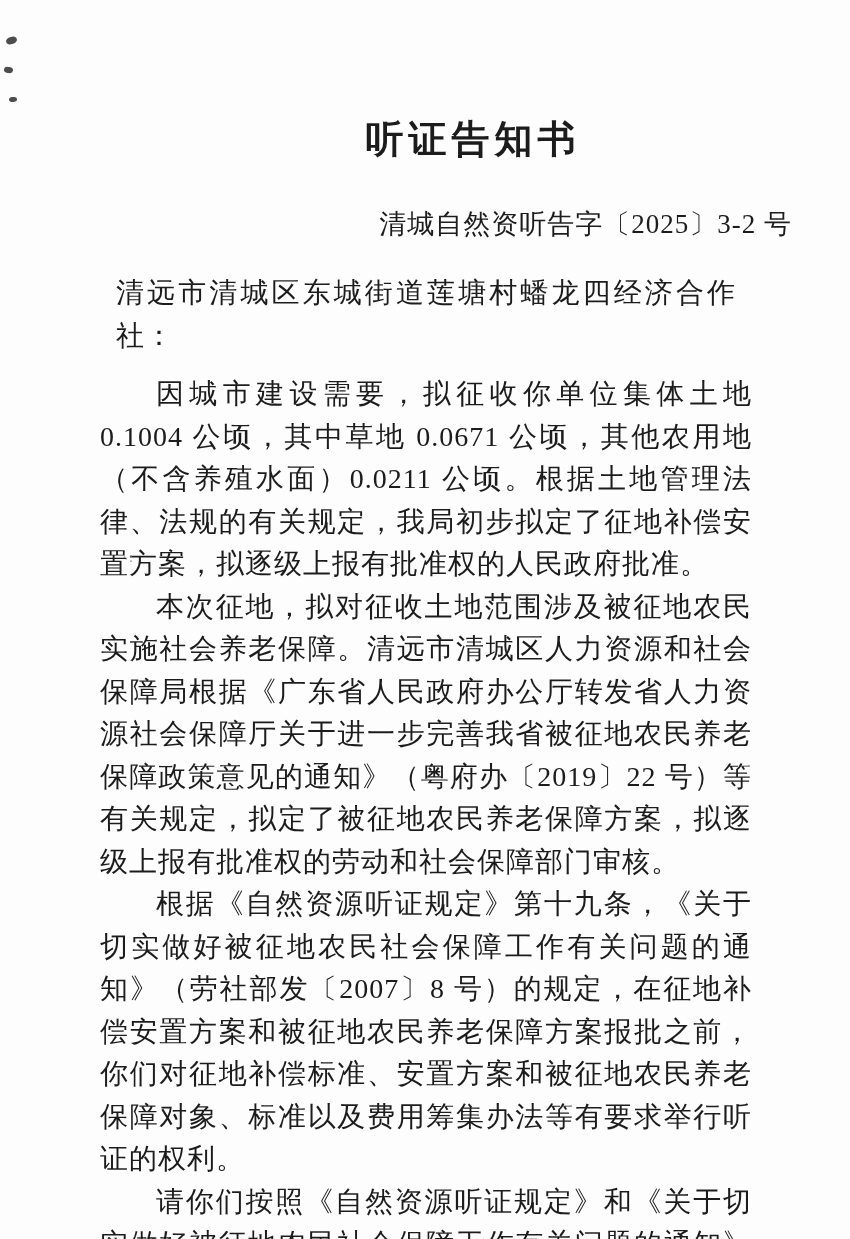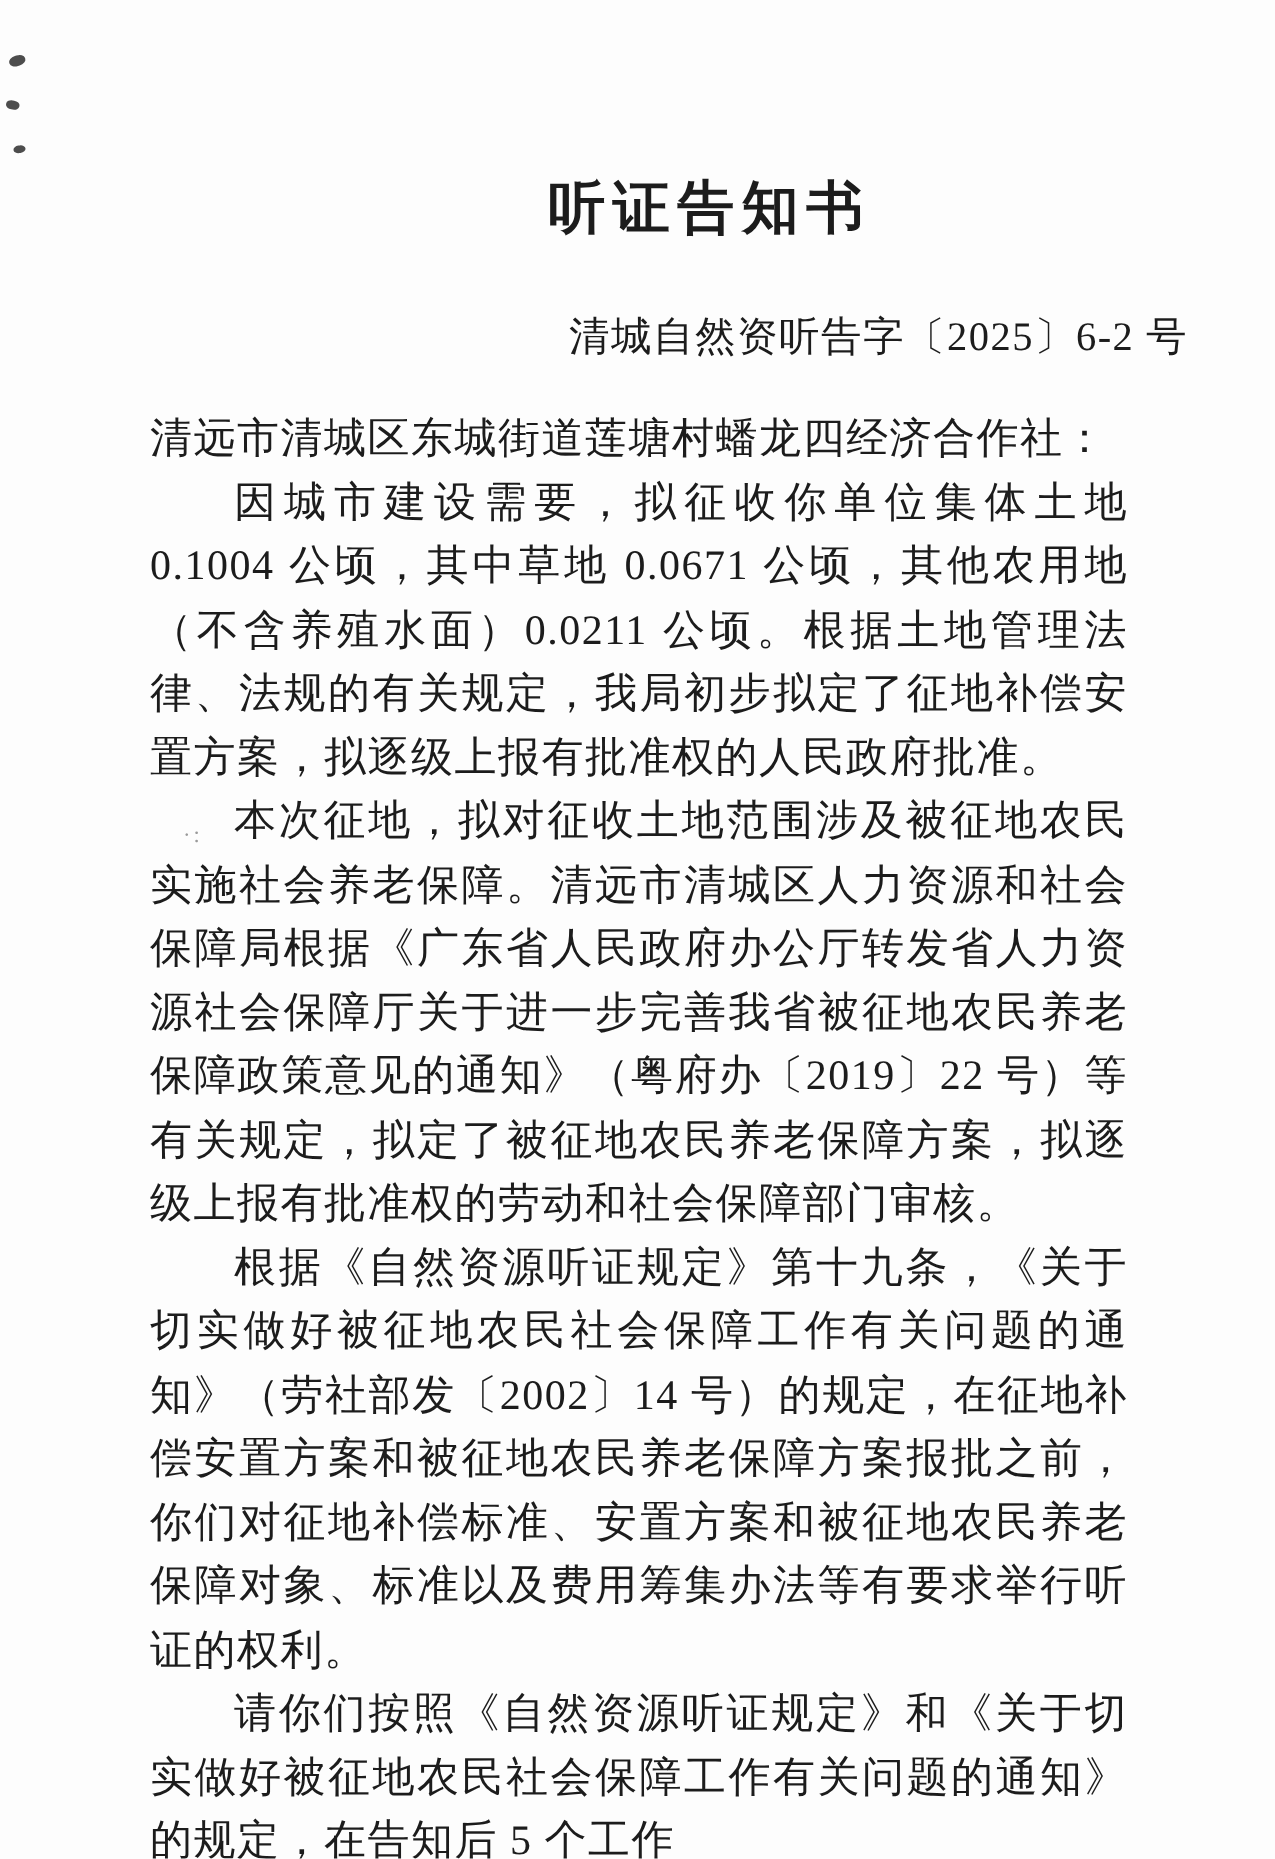--- a/index.html
+++ b/index.html
@@ -36,21 +36,21 @@
     line-height: 40px;
     letter-spacing: 1px;
   }
   .content {
     margin: 28px 98px 0 100px;
     font-size: 28px;
     line-height: 42.5px;
     letter-spacing: 1px;
     text-align: justify;
   }
-  .addressee { margin: 0; }
+  .addressee { margin: 16px; }
   .content p.body-para {
     margin: 0;
     text-indent: 2em;
   }
   
   .speck {
     position: absolute;
     background: #2e2e2e;
     border-radius: 45%;
     opacity: 0.85;
@@ -72,25 +72,25 @@
 <body>
 
 <div class="page">
 
   <span class="speck s1"></span>
   <span class="speck s2"></span>
   <span class="speck s3"></span>
 
   <h1 class="doc-title">听证告知书</h1>
 
-  <div class="doc-number">清城自然资听告字〔2025〕6-2 号</div>
+  <div class="doc-number">清城自然资听告字〔2025〕3-2 号</div>
 
   <span class="smudge">·:</span>
 
   <div class="content">
     <p class="addressee">清远市清城区东城街道莲塘村蟠龙四经济合作社：</p>
     <p class="body-para">因城市建设需要，拟征收你单位集体土地 0.1004 公顷，其中草地 0.0671 公顷，其他农用地（不含养殖水面）0.0211 公顷。根据土地管理法律、法规的有关规定，我局初步拟定了征地补偿安置方案，拟逐级上报有批准权的人民政府批准。</p>
     <p class="body-para">本次征地，拟对征收土地范围涉及被征地农民实施社会养老保障。清远市清城区人力资源和社会保障局根据《广东省人民政府办公厅转发省人力资源社会保障厅关于进一步完善我省被征地农民养老保障政策意见的通知》（粤府办〔2019〕22 号）等有关规定，拟定了被征地农民养老保障方案，拟逐级上报有批准权的劳动和社会保障部门审核。</p>
-    <p class="body-para">根据《自然资源听证规定》第十九条，《关于切实做好被征地农民社会保障工作有关问题的通知》（劳社部发〔2002〕14 号）的规定，在征地补偿安置方案和被征地农民养老保障方案报批之前，你们对征地补偿标准、安置方案和被征地农民养老保障对象、标准以及费用筹集办法等有要求举行听证的权利。</p>
+    <p class="body-para">根据《自然资源听证规定》第十九条，《关于切实做好被征地农民社会保障工作有关问题的通知》（劳社部发〔2007〕8 号）的规定，在征地补偿安置方案和被征地农民养老保障方案报批之前，你们对征地补偿标准、安置方案和被征地农民养老保障对象、标准以及费用筹集办法等有要求举行听证的权利。</p>
     <p class="body-para">请你们按照《自然资源听证规定》和《关于切实做好被征地农民社会保障工作有关问题的通知》的规定，在告知后 5 个工作</p>
   </div>
 
 </div>
 
 </body></html>

